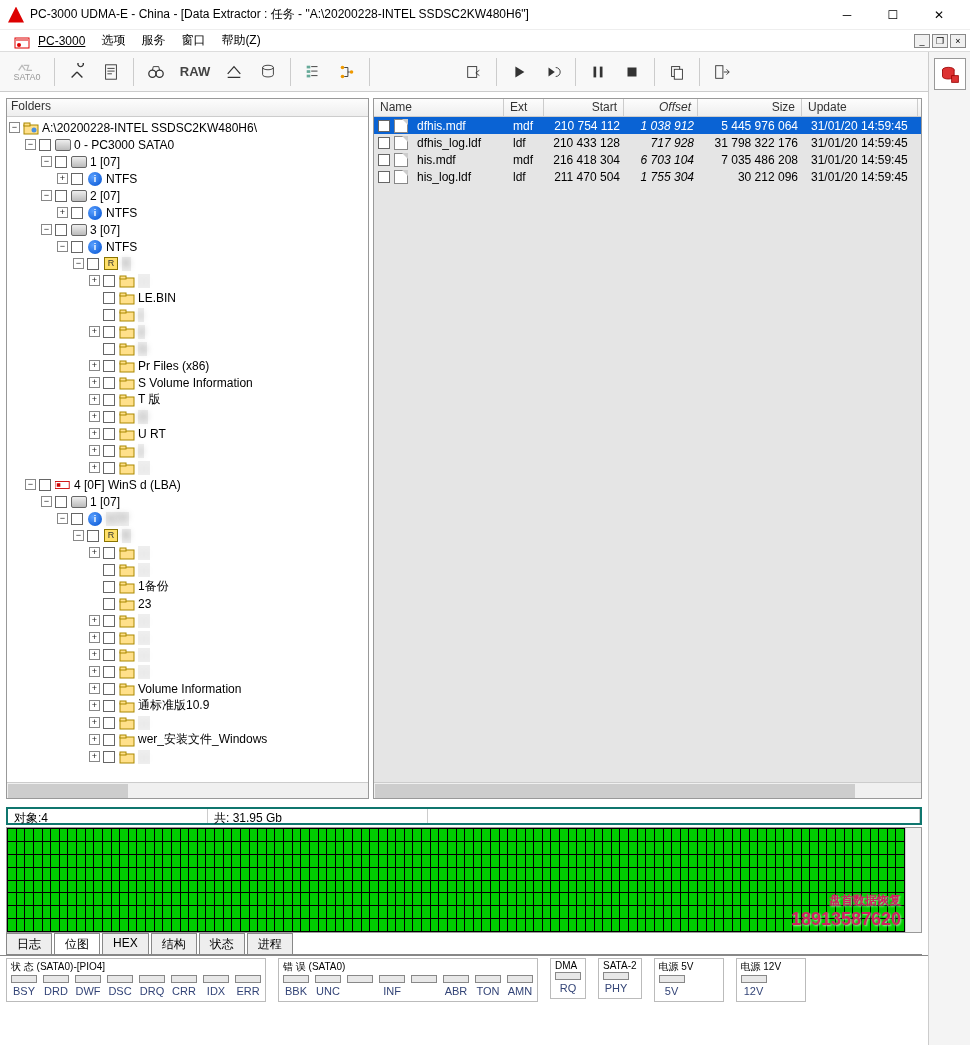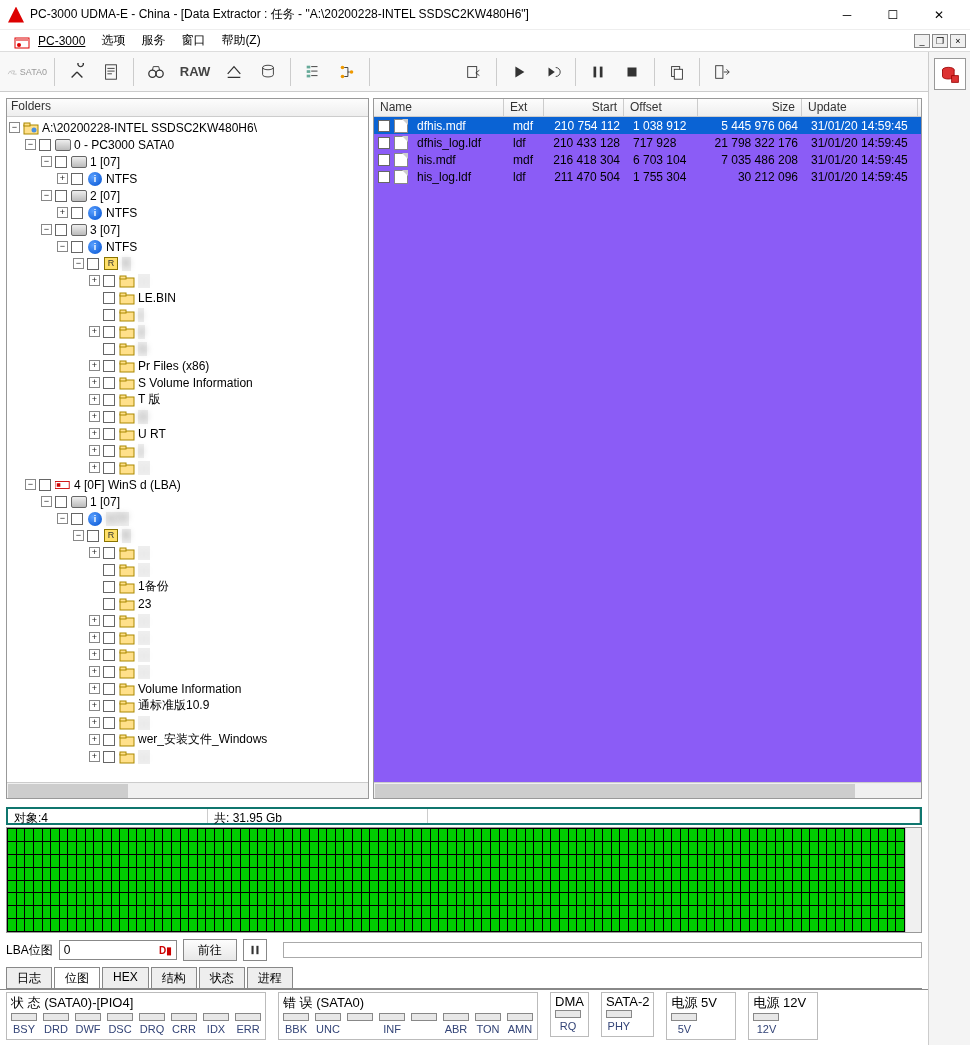--- a/index.html
+++ b/index.html
@@ -35,27 +35,27 @@
 .trow .noexp { width: 11px; margin-right: 3px; }
 .trow .cb { width: 12px; height: 12px; border: 1px solid #666; margin-right: 4px; background: #fff; }
 .trow .fico { width: 16px; height: 14px; margin-right: 3px; display: inline-flex; align-items: center; justify-content: center; }
 .trow .fico svg { width: 16px; height: 14px; }
 .trow .txt { color: #000; }
 .trow .blur { color: transparent; text-shadow: 0 0 6px rgba(0,0,0,0.4); background: rgba(200,200,200,0.3); }
 .ricon { width: 14px; height: 13px; background: #ffe069; border: 1px solid #8a7400; font-size: 9px; line-height: 11px; text-align: center; color: #333; }
 .blueball { width: 14px; height: 14px; background: radial-gradient(circle at 35% 35%, #5aa0ff, #0050d0); border-radius: 50%; color: #fff; font-size: 9px; line-height: 14px; text-align: center; font-weight: bold; }
 .folder-icon svg rect { fill: #ffe08a; stroke: #aa8800; }
 .disk-icon { width: 22px; height: 12px; background: linear-gradient(#eee,#bbb); border: 1px solid #666; border-radius: 2px; }
-.filepanel { flex: 1; border: 1px solid #999; margin: 6px 6px 6px 2px; background: #8b5cf6; display: flex; flex-direction: column; }
+.filepanel { flex: 1; border: 1px solid #999; margin: 6px 6px 6px 2px; background: #e5e5e5; display: flex; flex-direction: column; }
 .filehdr { height: 18px; display: flex; background: linear-gradient(#fdfdfd,#eee); border-bottom: 1px solid #ccc; }
 .filehdr div { border-right: 1px solid #ccc; padding: 1px 6px; color: #333; }
 .col-name { width: 130px; }
 .col-ext { width: 40px; }
 .col-start { width: 80px; text-align: right; }
-.col-offset { width: 74px; text-align: left; }
+.col-offset { width: 74px; text-align: right; font-style: italic; }
 .col-size { width: 104px; text-align: right; }
 .col-update { width: 116px; text-align: left; }
 .filebody { flex: 1; }
 .frow { display: flex; height: 17px; align-items: center; }
 .frow.selected { background: #0a63d4; color: #fff; }
 .frow .fc { padding: 16px 6px; border-right: 1px solid transparent; white-space: nowrap; overflow: hidden; }
 .frow .cb { width: 12px; height: 12px; border: 1px solid #666; background: #fff; margin: 0 4px; flex-shrink: 0; }
 .frow .fileico { width: 14px; height: 14px; border: 1px solid #888; background: #fff; margin-right: 3px; flex-shrink: 0; position: relative; }
 .frow .fileico::after { content: ""; position: absolute; right: -1px; top: -1px; border: 3px solid transparent; border-top-color: #ccc; border-right-color: #ccc; }
 .filepanel .scrollbar-h { height: 16px; background: #f0f0f0; border-top: 1px solid #ccc; display: flex; }
@@ -71,21 +71,21 @@
 .navrow .lbainput { width: 118px; height: 20px; border: 1px solid #888; padding: 0 4px; display: flex; align-items: center; justify-content: space-between; }
 .navrow .btn { height: 22px; padding: 0 14px; border: 1px solid #888; background: linear-gradient(#fdfdfd,#e8e8e8); display: flex; align-items: center; }
 .navrow .pbar { flex: 1; height: 16px; border: 1px solid #aaa; margin-left: 10px; }
 .watermark { position: absolute; right: 20px; bottom: 2px; color: #d02060; font-size: 20px; font-weight: bold; font-family: serif; text-shadow: 1px 1px 2px rgba(255,255,255,0.6); z-index: 5; text-align: right; }
 .watermark .wm2 { font-size: 18px; }
 .tabrow { height: 22px; display: flex; gap: 2px; margin: 0 6px; border-bottom: 1px solid #888; }
 .tabrow .tab { padding: 2px 10px; border: 1px solid #888; border-bottom: none; background: #eee; }
 .tabrow .tab.active { background: #fff; }
 .statusbar { height: 52px; border-top: 1px solid #888; padding: 2px 6px; }
 .statusbar .sgrp { display: inline-block; vertical-align: top; margin-right: 12px; border: 1px solid #bbb; padding: 2px 4px 4px 4px; position: relative; }
-.statusbar .sgrp .lbl { position: relative; top: -1px; font-size: 13px; }
+.statusbar .sgrp .lbl { position: relative; top: -1px; font-size: 10px; }
 .statusbar .leds { display: flex; gap: 6px; margin-top: 0; }
 .statusbar .led { display: flex; flex-direction: column; align-items: center; gap: 2px; }
 .statusbar .led .lb { width: 26px; height: 8px; background: #e8e8e8; border: 1px solid #888; }
 .statusbar .led span { font-size: 11px; color: #347; }
 </style>
 </head>
 <body>
 
 <div class="titlebar">
   <span class="icon"></span>
@@ -111,21 +111,21 @@
   <span>窗口</span>
   <span>帮助(Z)</span>
   <div class="mdibtns">
     <div>_</div>
     <div>❐</div>
     <div>×</div>
   </div>
 </div>
 
 <div class="toolbar">
-  <div class="tb" style="width:42px;color:#999;">
+  <div class="tb" style="width:42px;flex-direction:column;color:#999;">
     <svg viewBox="0 0 24 12" style="width:24px;height:10px;">
         <path d="M2 10 L6 4 L10 10 M8 4 L14 4 L12 10 L18 10" fill="none" stroke="#bbb" stroke-width="1.5"></path>
       </svg>
     <span style="font-size:9px;">SATA0</span>
   </div>
   <div class="sep"></div>
   <div class="tb">
       <svg viewBox="0 0 20 20">
         <path d="M4 16 L10 10 M14 4 a3 3 0 1 1 0.1 0 M10 10 L16 16" stroke="#333" fill="none" stroke-width="1.5"></path>
       </svg>
@@ -685,21 +685,21 @@
           <span class="fc col-size">5 445 976 064</span>
           <span class="fc col-update">31/01/20 14:59:45</span>
         </div>
         <div class="frow">
           <span class="cb"></span>
           <span class="fileico"></span>
           <span class="fc" style="width:96px">dfhis_log.ldf</span>
           <span class="fc col-ext">ldf</span>
           <span class="fc col-start">210 433 128</span>
           <span class="fc col-offset">717 928</span>
-          <span class="fc col-size">21 798 322 176</span>
+          <span class="fc col-size">31 798 322 176</span>
           <span class="fc col-update">31/01/20 14:59:45</span>
         </div>
         <div class="frow">
           <span class="cb"></span>
           <span class="fileico"></span>
           <span class="fc" style="width:96px">his.mdf</span>
           <span class="fc col-ext">mdf</span>
           <span class="fc col-start">216 418 304</span>
           <span class="fc col-offset">6 703 104</span>
           <span class="fc col-size">7 035 486 208</span>
@@ -1557,35 +1557,24 @@
         <div class="cell"></div>
         <div class="cell"></div>
         <div class="cell"></div>
         <div class="cell"></div>
         <div class="cell"></div>
         <div class="cell"></div>
         <div class="cell"></div>
         <div class="cell"></div>
       </div>
     <div class="map-scroll"></div>
-  </div>
-  <div class="navrow">
-    <span>LBA位图</span>
-    <div class="lbainput">
-      <span>0</span>
-      <span style="color:#c00;font-weight:bold;font-size:10px;">D▮</span>
+    <div class="watermark">
+      <div>盘首数据恢复</div>
+      <div class="wm2">18913587620</div>
     </div>
-    <div class="btn">前往</div>
-    <div class="tb" style="width:24px;height:22px;border:1px solid #888;display:flex;align-items:center;justify-content:center;">
-      <svg viewBox="0 0 20 20" style="width:14px;height:14px;">
-          <rect x="5" y="4" width="3" height="12" fill="#333"></rect>
-          <rect x="12" y="4" width="3" height="12" fill="#333"></rect>
-        </svg>
-    </div>
-    <div class="pbar"></div>
   </div>
   <div class="tabrow" id="tabrow">
       <div class="tab">日志</div>
       <div class="tab active">位图</div>
       <div class="tab">HEX</div>
       <div class="tab">结构</div>
       <div class="tab">状态</div>
       <div class="tab">进程</div>
     </div>
   <div class="statusbar" id="statusbar"><div class="sgrp"><div class="lbl">状 态 (SATA0)-[PIO4]</div><div class="leds">

